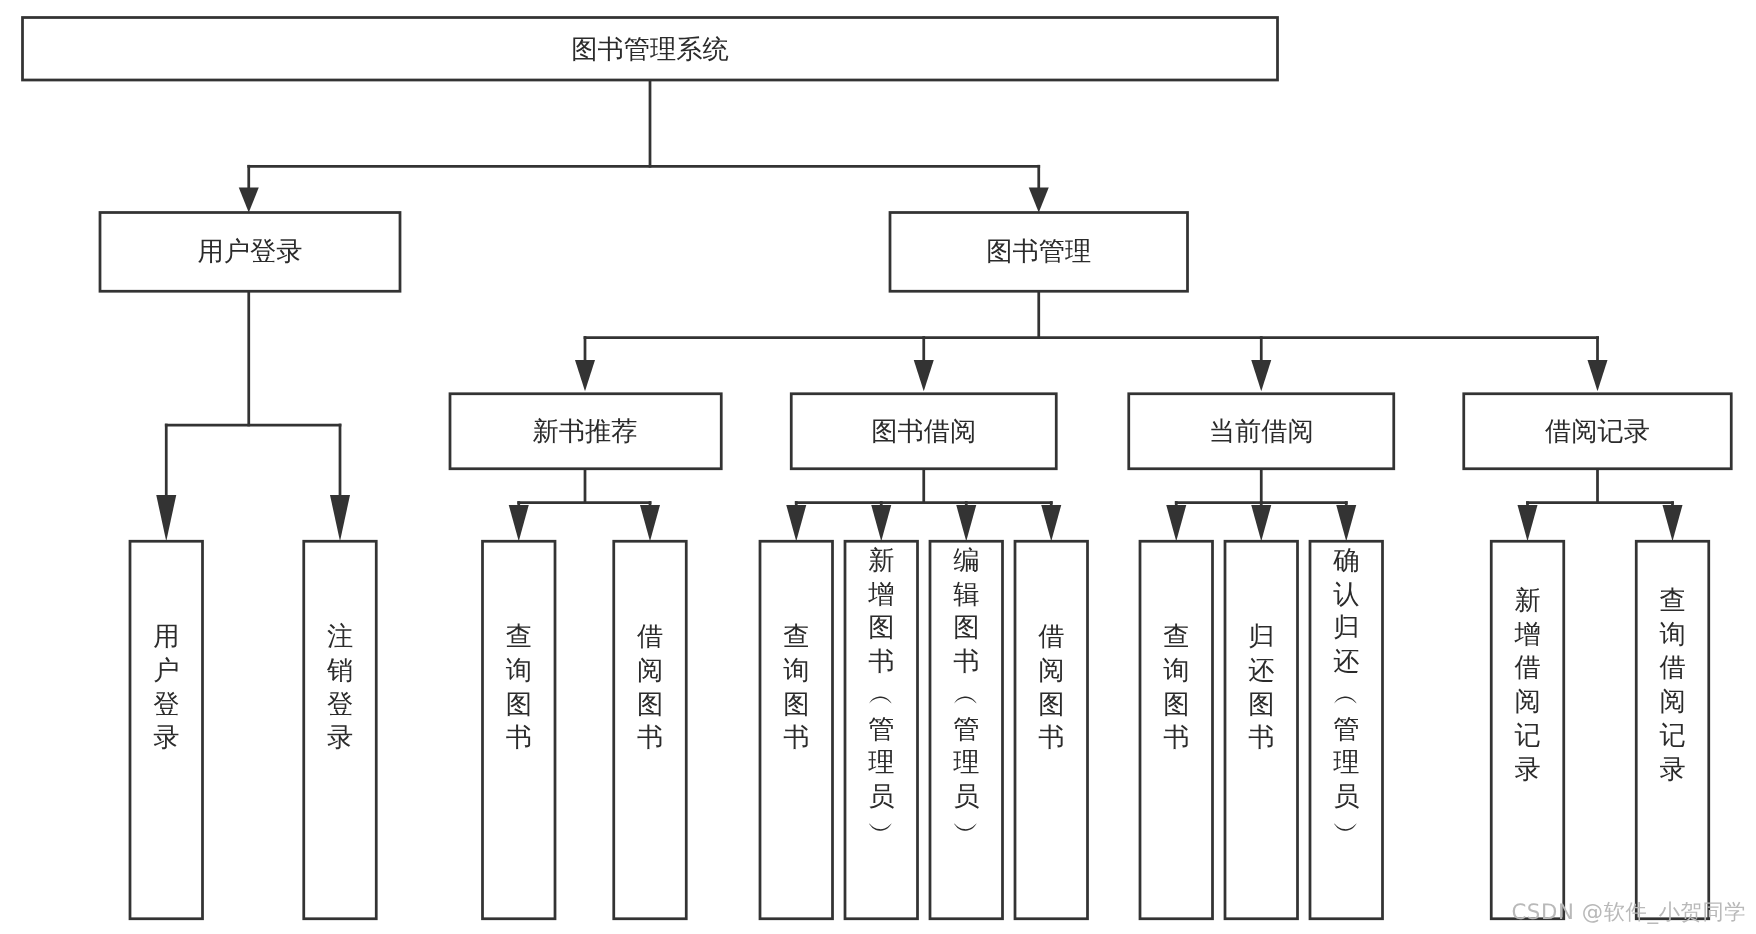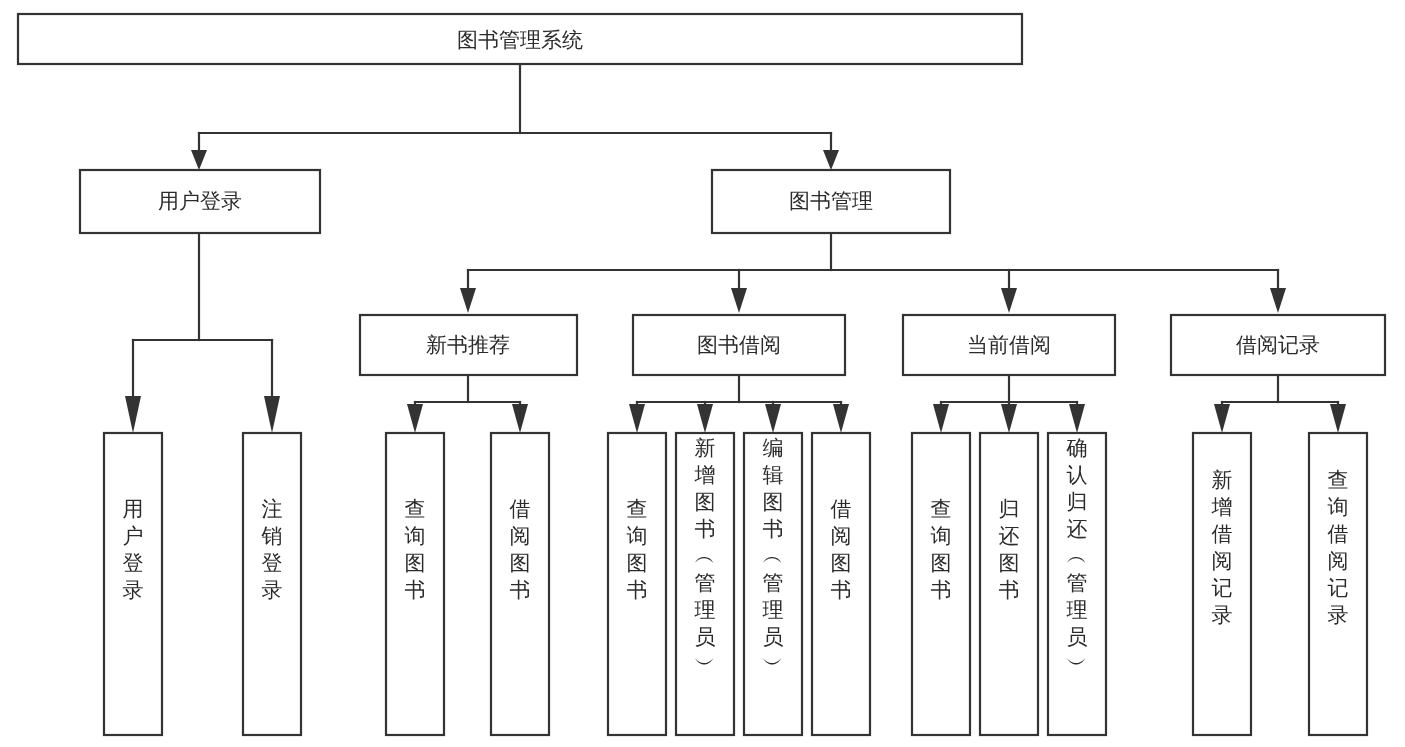--- a/index.html
+++ b/index.html
@@ -223,14 +223,15 @@
       <rect class="node-box" x="1193" y="433" width="58" height="302"></rect>
       <text class="node-label-vertical" x="1222" y="487"><tspan x="1222" y="487">新</tspan><tspan x="1222" y="514">增</tspan><tspan x="1222" y="541">借</tspan><tspan x="1222" y="568">阅</tspan><tspan x="1222" y="595">记</tspan><tspan x="1222" y="622">录</tspan></text>
     </g>
     <g>
       <rect class="node-box" x="1309" y="433" width="58" height="302"></rect>
       <text class="node-label-vertical" x="1338" y="487"><tspan x="1338" y="487">查</tspan><tspan x="1338" y="514">询</tspan><tspan x="1338" y="541">借</tspan><tspan x="1338" y="568">阅</tspan><tspan x="1338" y="595">记</tspan><tspan x="1338" y="622">录</tspan></text>
     </g>
 
   </svg>
 
+  <div class="watermark-text">CSDN @软件_小贺同学</div>
 
 </div>
 
 </body></html>

